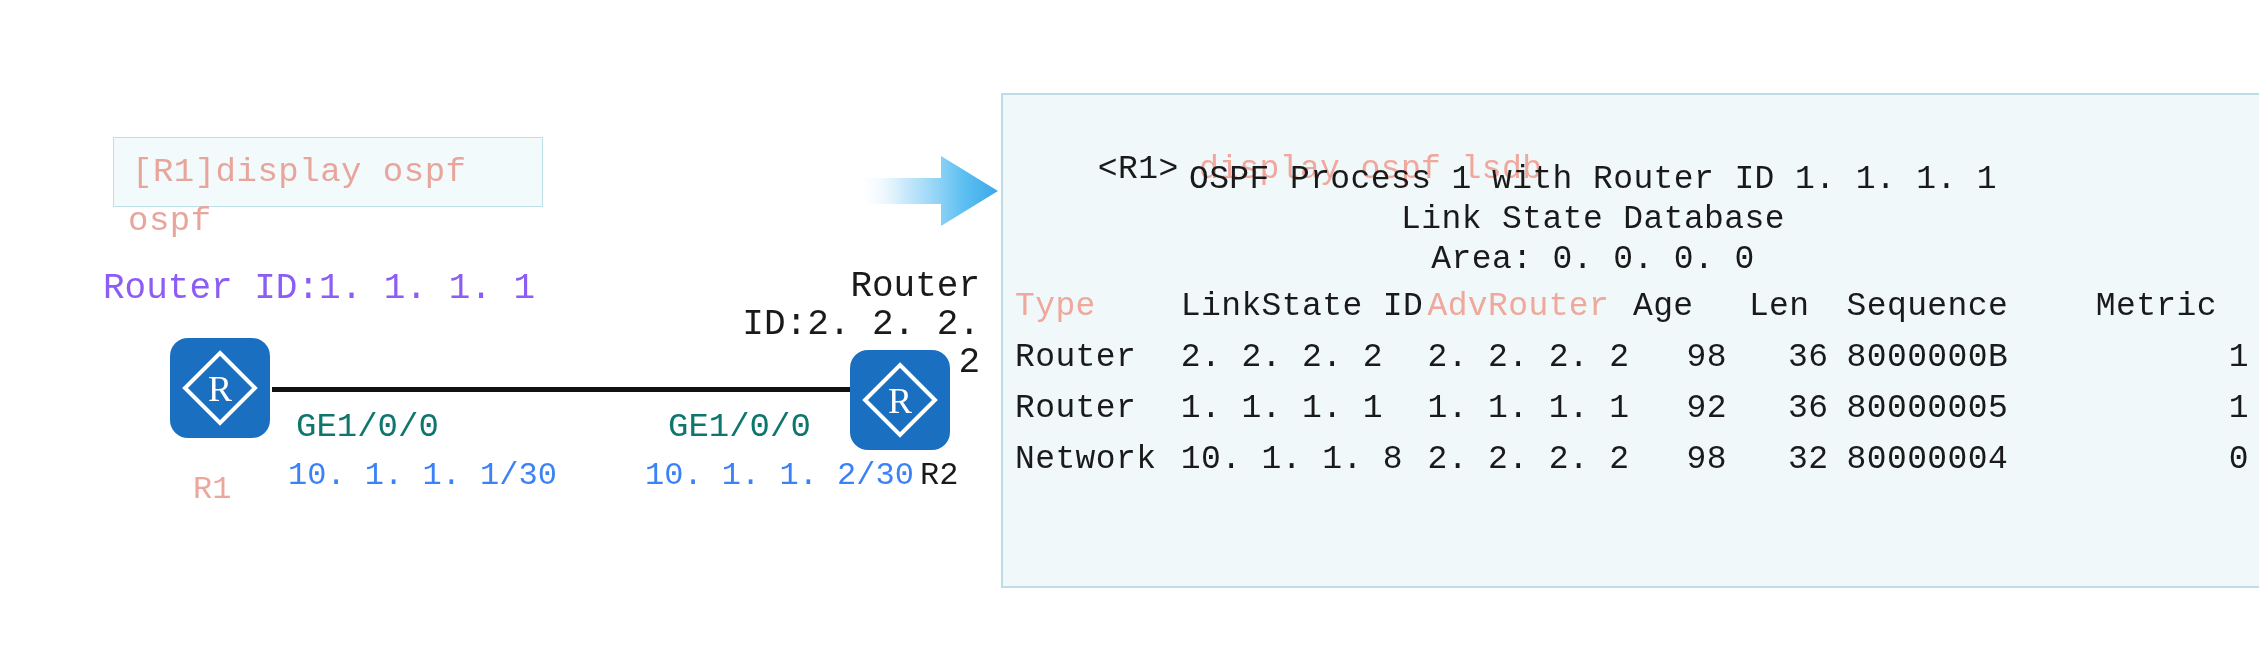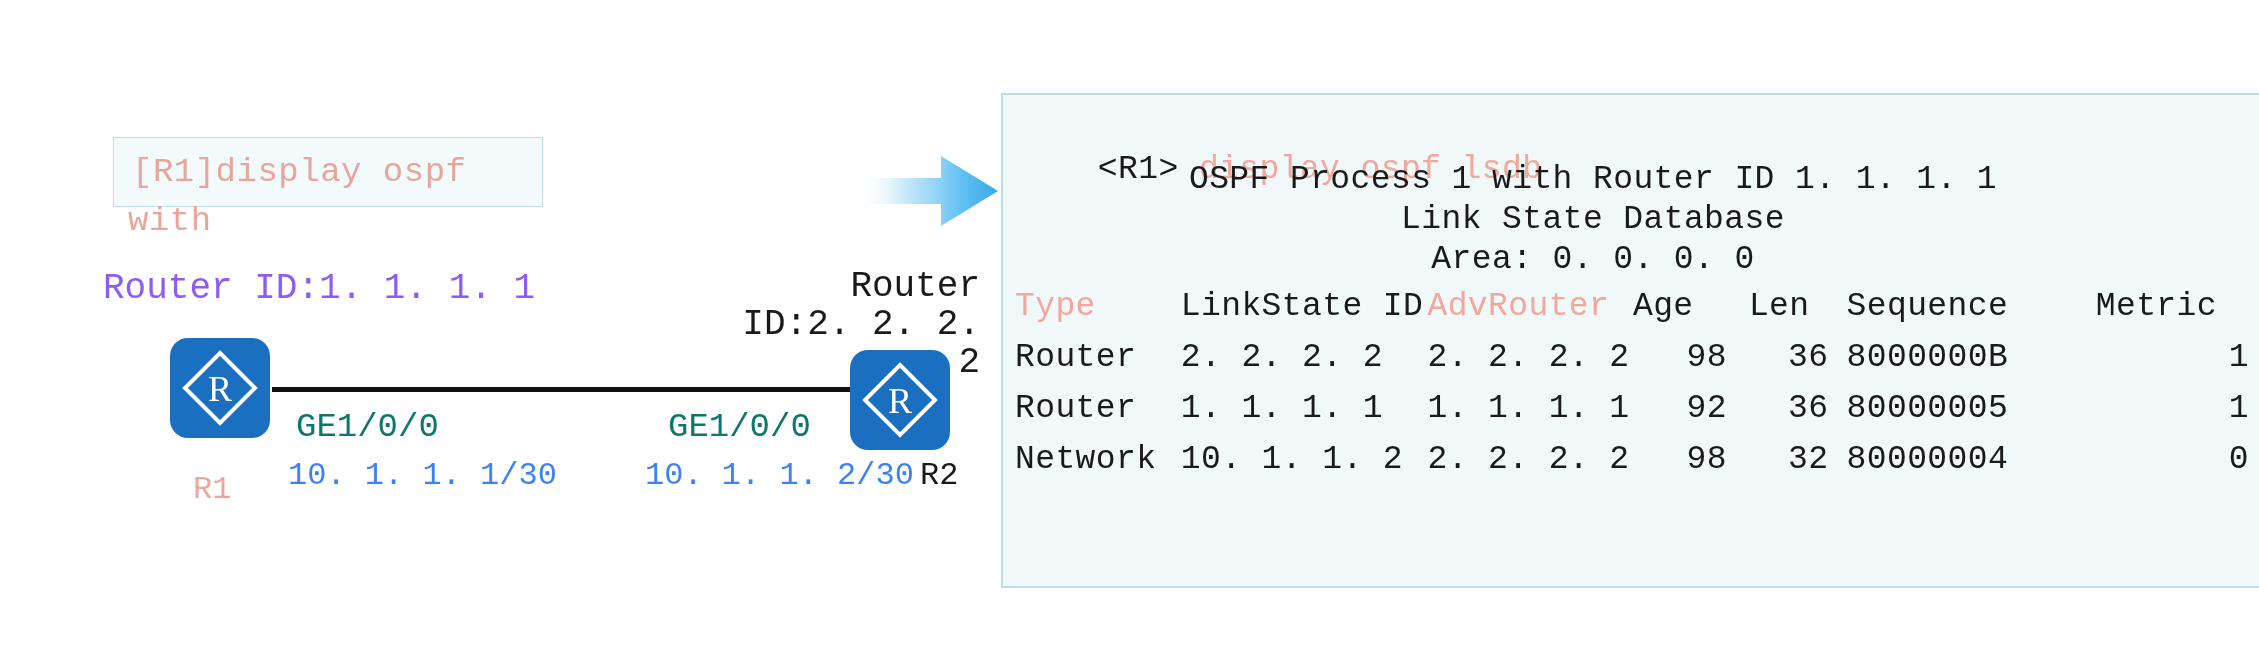--- a/index.html
+++ b/index.html
@@ -188,21 +188,21 @@
   .hdr-age, .hdr-len, .hdr-metric { text-align: left !important; padding-right: 0 !important; }
 </style>
 </head>
 <body>
 
 <div id="topology">
 
   <div id="cmd-box">
     <span class="cmd-text">[R1]display ospf</span>
   </div>
-  <div id="cmd-cont">with</div>
+  <div id="cmd-cont">ospf</div>
 
   <div id="rid-left">Router ID:1. 1. 1. 1</div>
 
   <div id="rid-right">
     <div>Router</div>
     <div>ID:2. 2. 2. 2</div>
   </div>
 
   <div id="link-line"></div>
 
@@ -278,21 +278,21 @@
         <td class="col-type">Router</td>
         <td class="col-lsid">1. 1. 1. 1</td>
         <td class="col-adv">1. 1. 1. 1</td>
         <td class="col-age">92</td>
         <td class="col-len">36</td>
         <td class="col-seq">80000005</td>
         <td class="col-metric">1</td>
       </tr>
       <tr>
         <td class="col-type">Network</td>
-        <td class="col-lsid">10. 1. 1. 2</td>
+        <td class="col-lsid">10. 1. 1. 8</td>
         <td class="col-adv">2. 2. 2. 2</td>
         <td class="col-age">98</td>
         <td class="col-len">32</td>
         <td class="col-seq">80000004</td>
         <td class="col-metric">0</td>
       </tr>
     </tbody>
   </table>
 </div>
 

